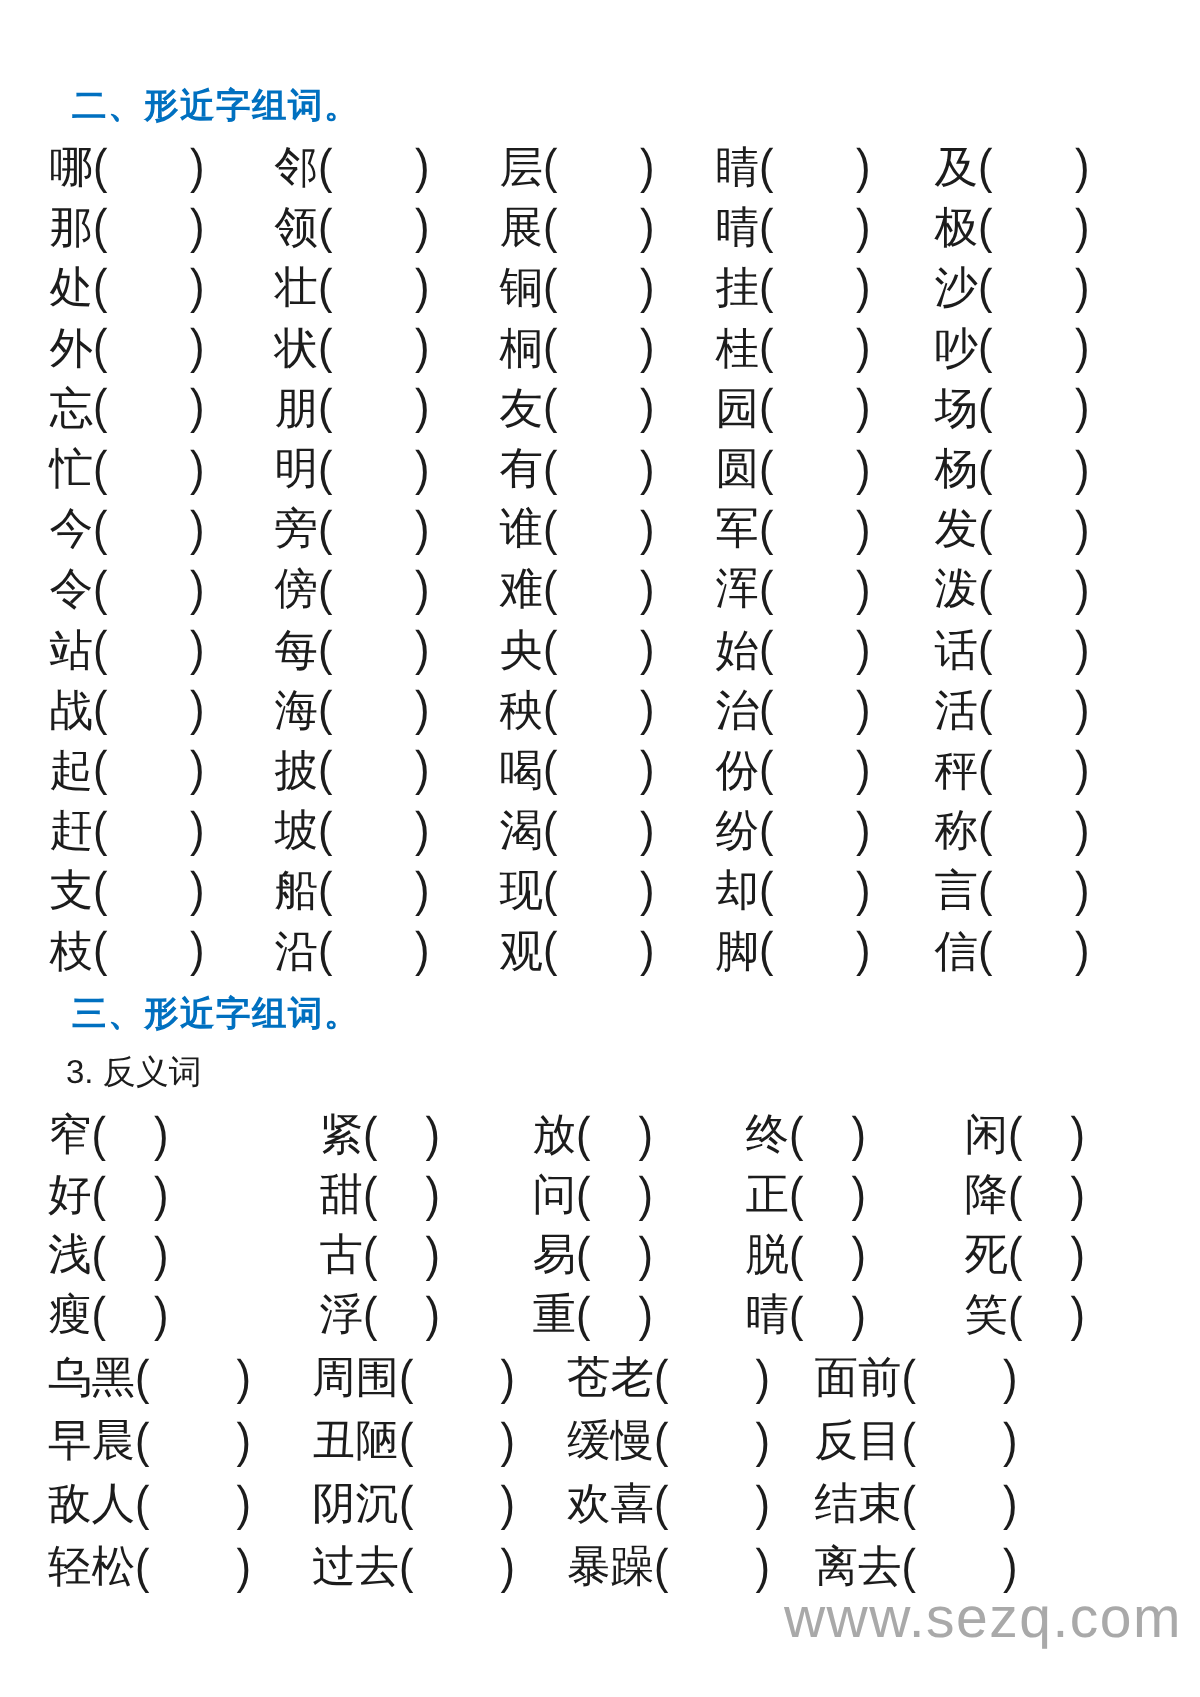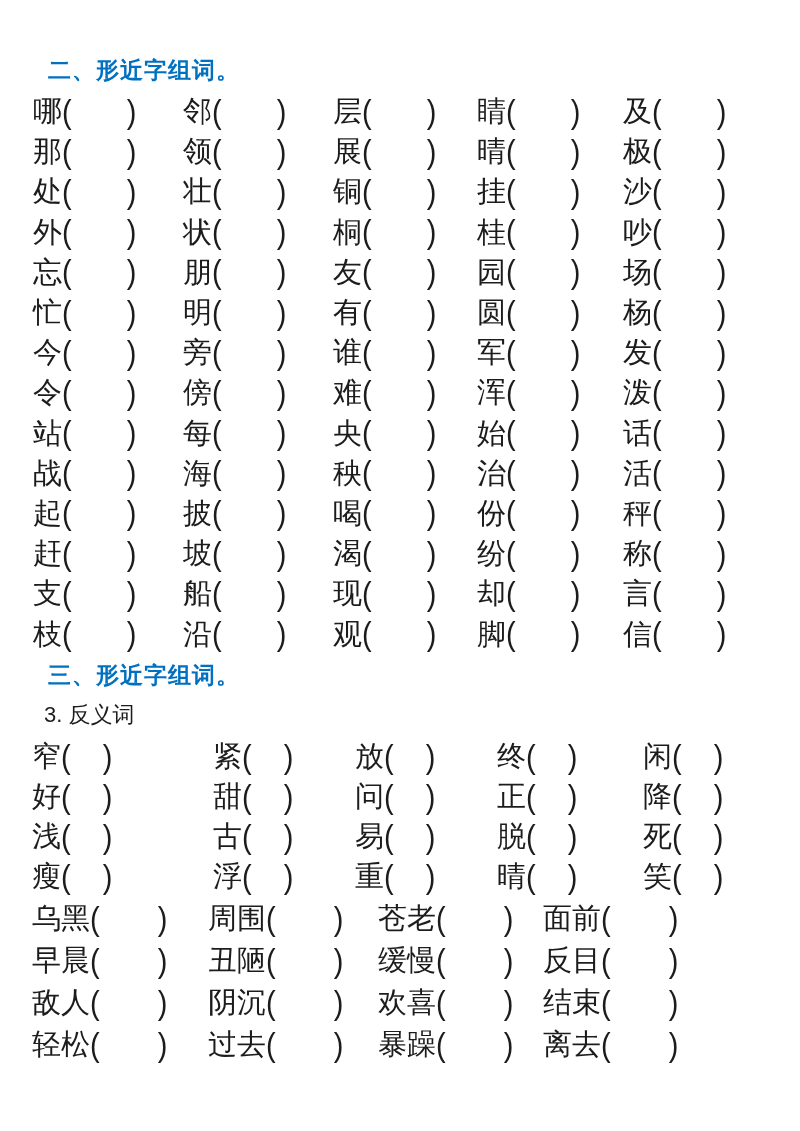--- a/index.html
+++ b/index.html
@@ -776,14 +776,15 @@
         </div>
         <div class="wcell" style="width: 180px;">
           <span class="ch">离去</span>
           <span class="par">(</span>
           <span class="gap" style="width: 58px;"></span>
           <span class="par">)</span>
         </div>
       </div>
     </div>
 
+  <div class="watermark">www.sezq.com</div>
 
 </div>
 
 </body></html>

